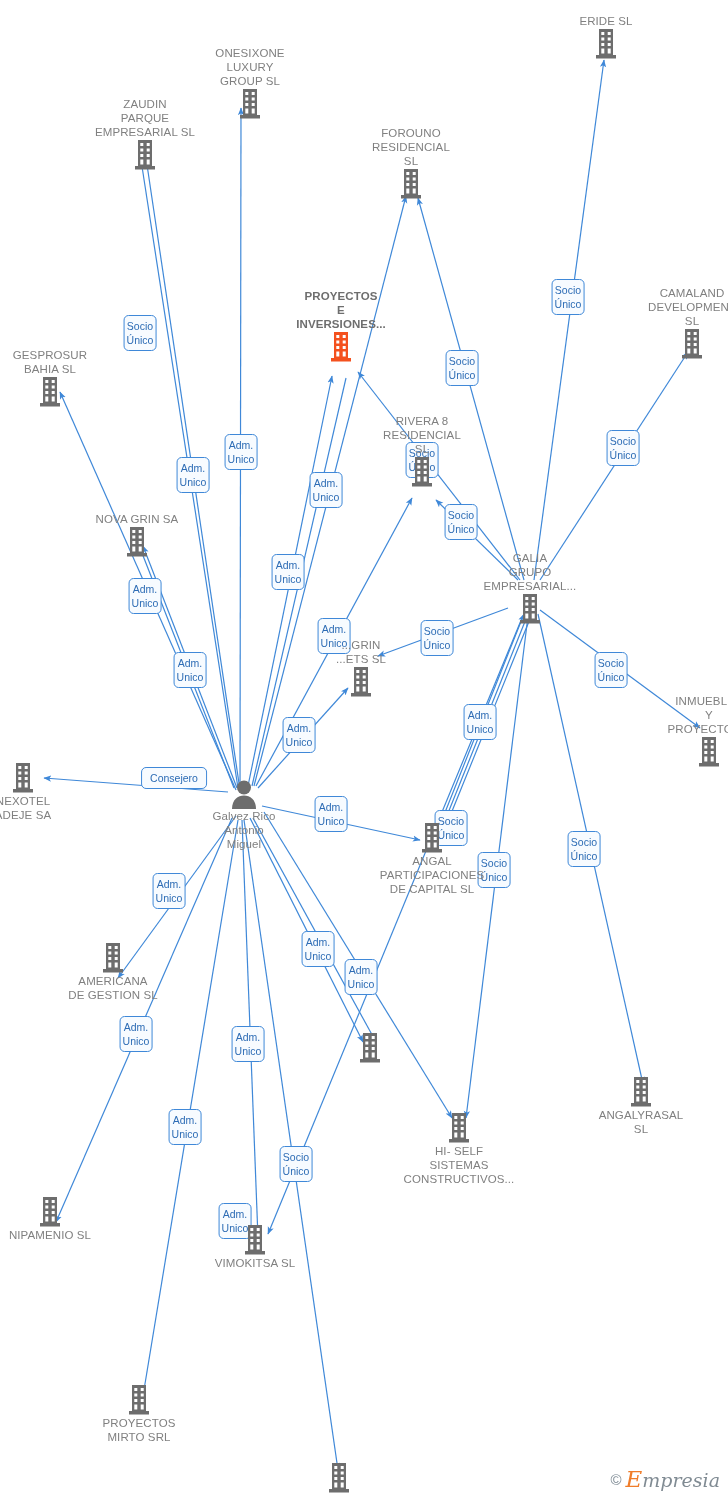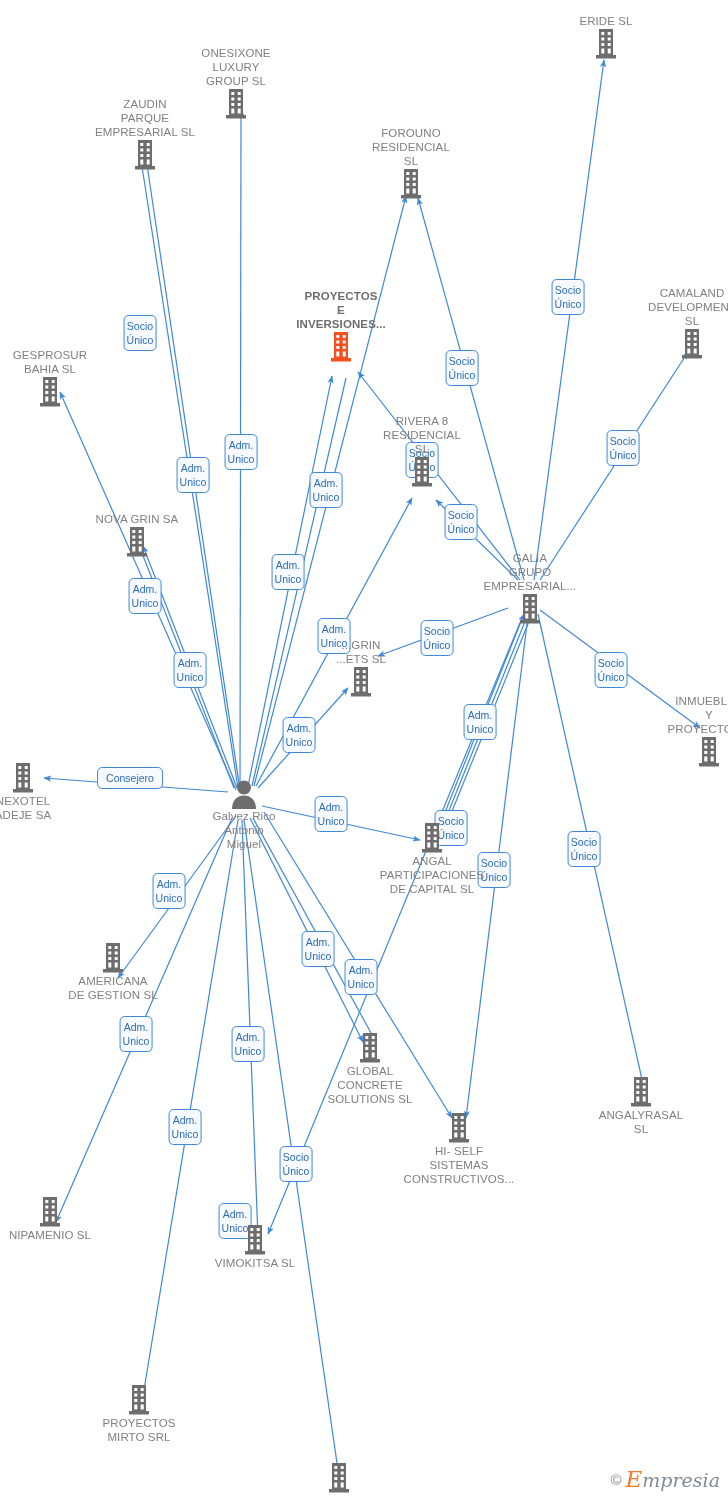--- a/index.html
+++ b/index.html
@@ -61,20 +61,21 @@
     font-size: 10.5px;
     line-height: 14px;
     text-align: center;
     padding: 3px 2px;
     white-space: pre-line;
     box-sizing: border-box;
   }
   .edge-label.wide {
     white-space: nowrap;
     padding: 3px 8px;
+    margin-left: 44px;
   }
   #watermark {
     position: absolute;
     right: 8px;
     bottom: 8px;
     display: flex;
     align-items: center;
     gap: 4px;
     font-size: 17px;
   }
@@ -210,21 +211,21 @@
             <rect x="3" y="27" width="20" height="3.5" fill="#6d6d6d"></rect>
             <rect x="8.3" y="4" width="3" height="3" fill="#fff"></rect>
             <rect x="14.7" y="4" width="3" height="3" fill="#fff"></rect>
             <rect x="8.3" y="9.5" width="3" height="3" fill="#fff"></rect>
             <rect x="14.7" y="9.5" width="3" height="3" fill="#fff"></rect>
             <rect x="8.3" y="15" width="3" height="3" fill="#fff"></rect>
             <rect x="14.7" y="15" width="3" height="3" fill="#fff"></rect>
             <rect x="8.3" y="20.5" width="3" height="5" fill="#fff"></rect>
             <rect x="14.7" y="20.5" width="3" height="5" fill="#fff"></rect>
           </svg></span></div>
-      <div class="node" style="left: 236px; top: 46px;"><div class="label">ONESIXONE
+      <div class="node" style="left: 250px; top: 46px;"><div class="label">ONESIXONE
 LUXURY
 GROUP  SL</div><span><svg class="glyph" viewBox="0 0 26 32" xmlns="http://www.w3.org/2000/svg" aria-hidden="true">
             <rect x="6" y="1" width="14" height="27" fill="#6d6d6d"></rect>
             <rect x="3" y="27" width="20" height="3.5" fill="#6d6d6d"></rect>
             <rect x="8.3" y="4" width="3" height="3" fill="#fff"></rect>
             <rect x="14.7" y="4" width="3" height="3" fill="#fff"></rect>
             <rect x="8.3" y="9.5" width="3" height="3" fill="#fff"></rect>
             <rect x="14.7" y="9.5" width="3" height="3" fill="#fff"></rect>
             <rect x="8.3" y="15" width="3" height="3" fill="#fff"></rect>
             <rect x="14.7" y="15" width="3" height="3" fill="#fff"></rect>
@@ -417,23 +418,21 @@
             <rect x="6" y="1" width="14" height="27" fill="#6d6d6d"></rect>
             <rect x="3" y="27" width="20" height="3.5" fill="#6d6d6d"></rect>
             <rect x="8.3" y="4" width="3" height="3" fill="#fff"></rect>
             <rect x="14.7" y="4" width="3" height="3" fill="#fff"></rect>
             <rect x="8.3" y="9.5" width="3" height="3" fill="#fff"></rect>
             <rect x="14.7" y="9.5" width="3" height="3" fill="#fff"></rect>
             <rect x="8.3" y="15" width="3" height="3" fill="#fff"></rect>
             <rect x="14.7" y="15" width="3" height="3" fill="#fff"></rect>
             <rect x="8.3" y="20.5" width="3" height="5" fill="#fff"></rect>
             <rect x="14.7" y="20.5" width="3" height="5" fill="#fff"></rect>
-          </svg></span><div class="label">GLOBAL
-CONCRETE
-SOLUTIONS SL</div></div>
+          </svg></span></div>
       <div class="node" style="left: 641px; top: 1076px;"><span><svg class="glyph" viewBox="0 0 26 32" xmlns="http://www.w3.org/2000/svg" aria-hidden="true">
             <rect x="6" y="1" width="14" height="27" fill="#6d6d6d"></rect>
             <rect x="3" y="27" width="20" height="3.5" fill="#6d6d6d"></rect>
             <rect x="8.3" y="4" width="3" height="3" fill="#fff"></rect>
             <rect x="14.7" y="4" width="3" height="3" fill="#fff"></rect>
             <rect x="8.3" y="9.5" width="3" height="3" fill="#fff"></rect>
             <rect x="14.7" y="9.5" width="3" height="3" fill="#fff"></rect>
             <rect x="8.3" y="15" width="3" height="3" fill="#fff"></rect>
             <rect x="14.7" y="15" width="3" height="3" fill="#fff"></rect>
             <rect x="8.3" y="20.5" width="3" height="5" fill="#fff"></rect>

